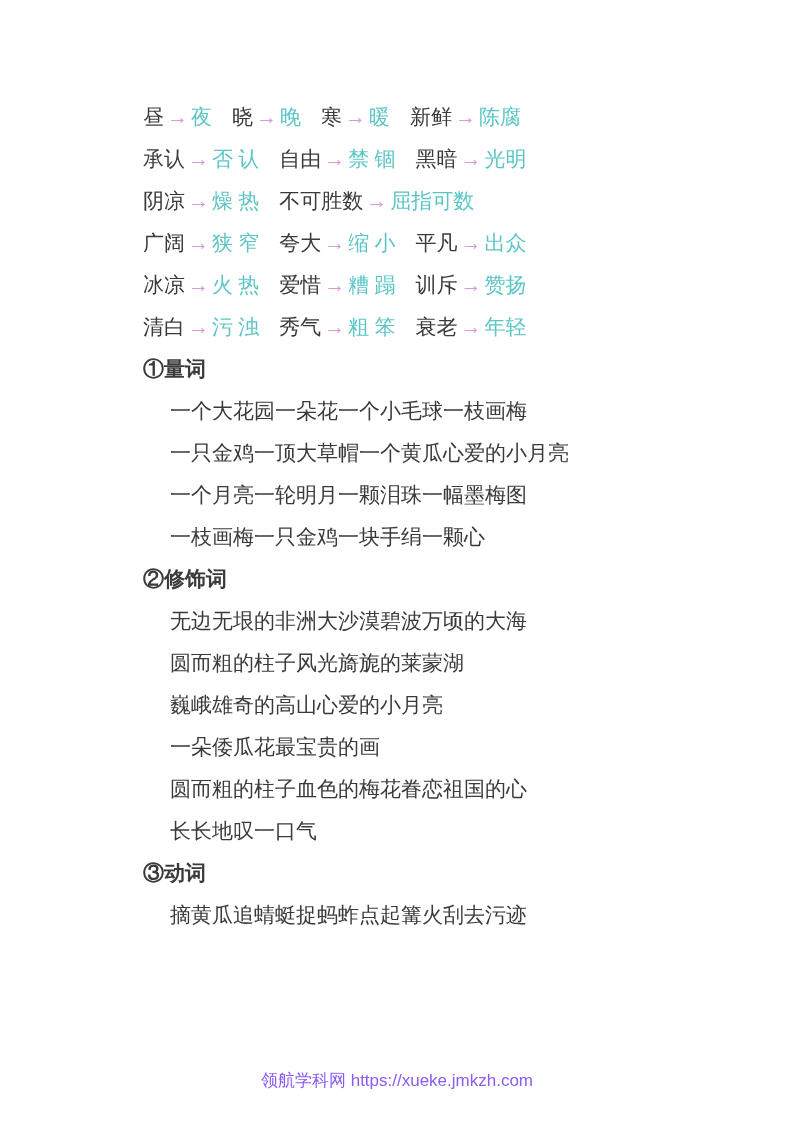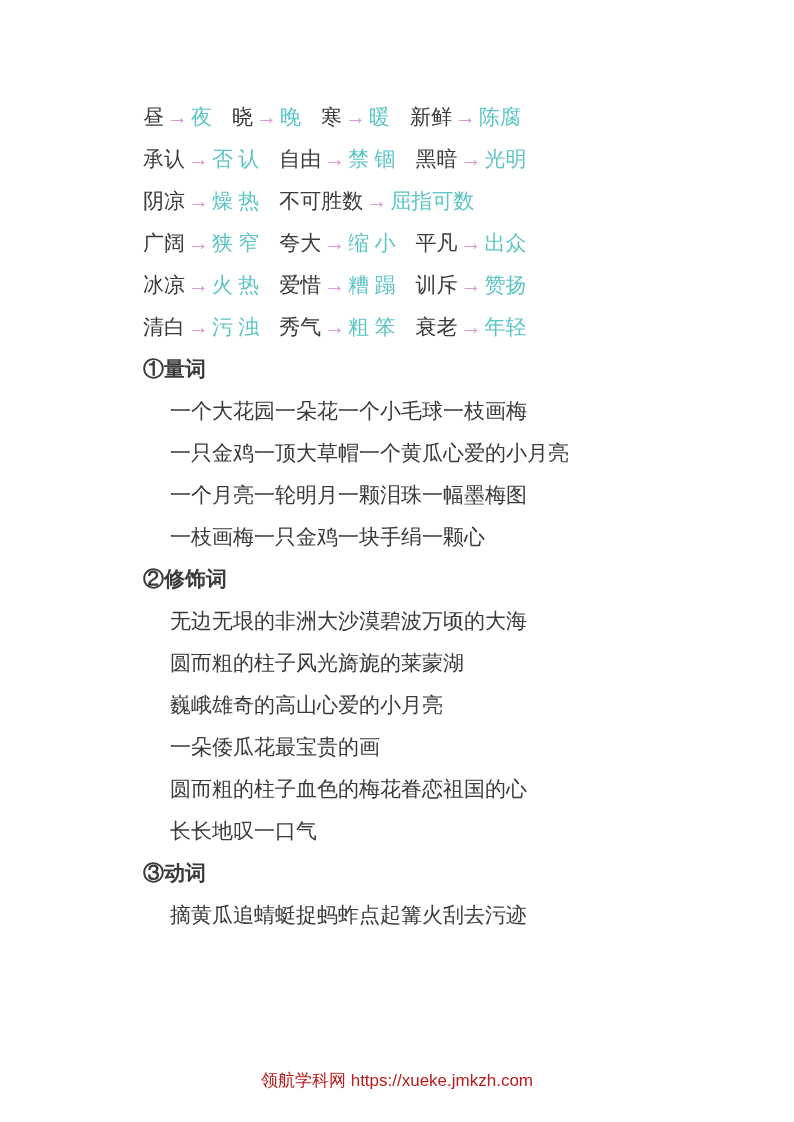--- a/index.html
+++ b/index.html
@@ -22,21 +22,21 @@
   .arrow { color: #d79ad7; padding: 0 3px; }
   .answer { color: #5bc5c5; }
   .sub { margin-left: 27px; font-weight: bold; }
   .items { display: flex; margin-left: 54px; }
   .footer {
     position: absolute; left: 0; right: 0; top: 1063px;
     height: 36px; line-height: 36px;
     text-align: center;
     font-family: "Liberation Sans", "DejaVu Sans", sans-serif;
     font-size: 17px;
-    color: #b91c1c;
+    color: #8b5cf6;
   }
 </style>
 </head>
 <body>
 
 <div class="page">
 
   <div class="line row">
     <span class="pair">
         <span>昼</span>

